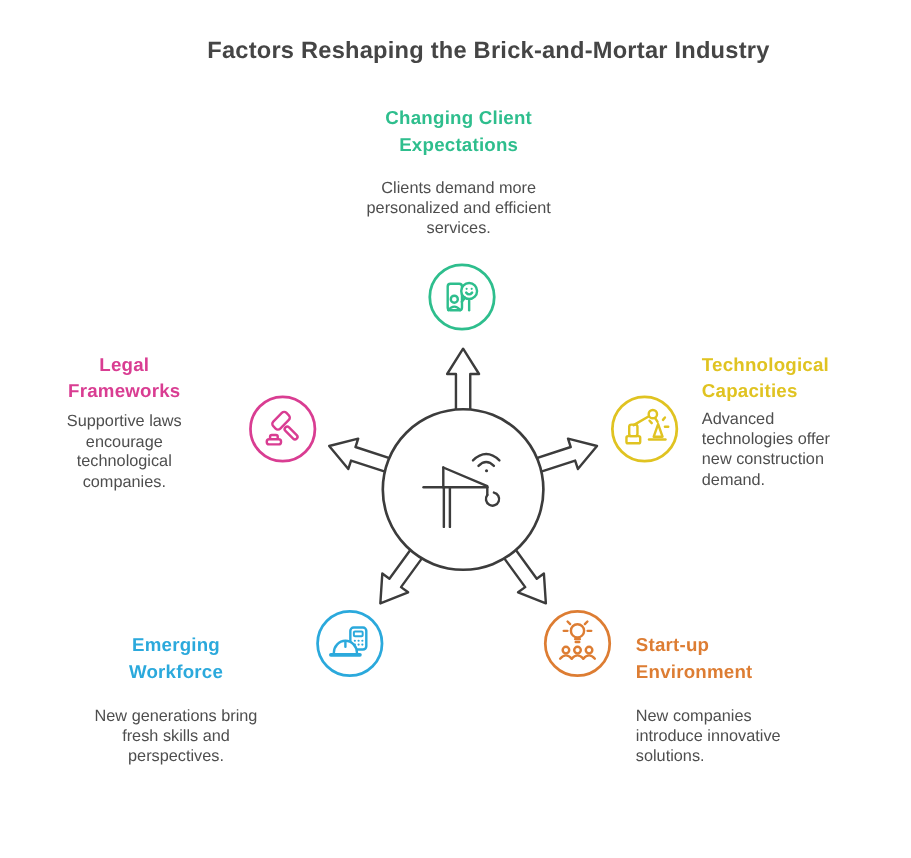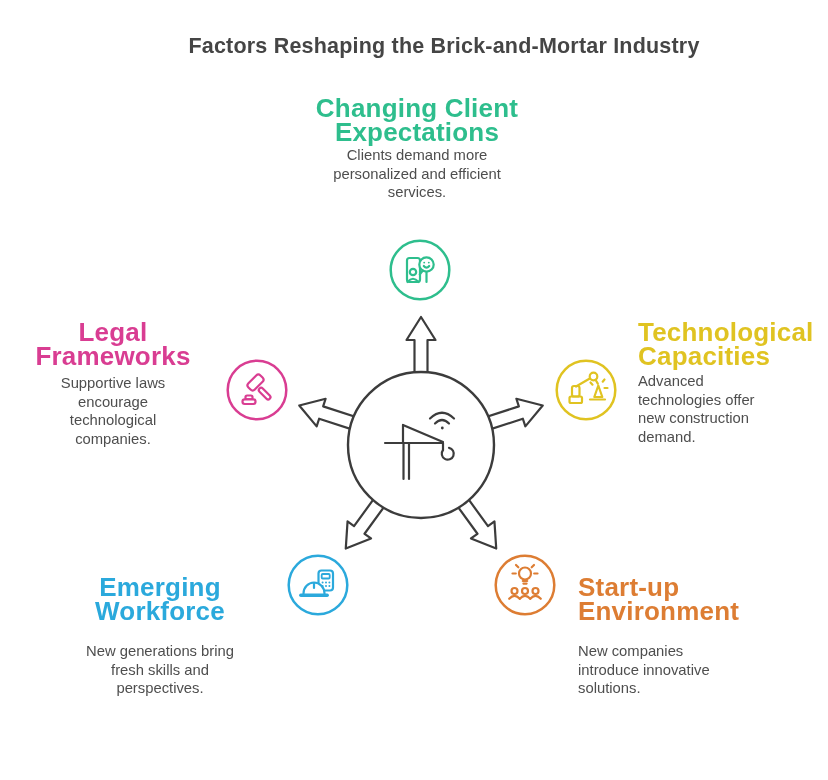--- a/index.html
+++ b/index.html
@@ -5,41 +5,41 @@
   html,body{margin:0;padding:0;background:#ffffff;}
   .canvas{
     position:relative;width:828px;height:780px;background:#ffffff;overflow:hidden;
     font-family:"Liberation Sans", sans-serif;
   }
   .title{
     position:absolute;left:60px;top:34px;width:768px;text-align:center;
     font-size:21.5px;font-weight:700;color:#454545;letter-spacing:.2px;
   }
   .group{position:absolute;}
-  .heading{font-size:26px;line-height:24px;font-weight:700;letter-spacing:.2px;white-space:nowrap;}
+  .heading{font-size:17px;line-height:24px;font-weight:700;letter-spacing:.2px;white-space:nowrap;}
   .desc{font-size:14.8px;line-height:18.6px;color:#4E4E4E;white-space:nowrap;}
   .ta-c{text-align:center;}
   .ta-r{text-align:center;}
   .ta-l{text-align:left;}
   .badge{position:absolute;width:64px;height:64px;}
   .hub{position:absolute;left:271px;top:295px;width:300px;height:300px;}
 </style>
 </head>
 <body>
 
 <div class="canvas">
 
   <div class="title">Factors Reshaping the Brick-and-Mortar Industry</div>
 
   <div class="group ta-c" style="left:280px;top:96px;width:274px;">
     <div class="heading" style="color: rgb(46, 190, 141);">
       <div>Changing Client</div>
       <div>Expectations</div>
     </div>
-    <div class="desc" style="margin-top:2px;">
+    <div class="desc" style="margin-top:18px;">
       <div>Clients demand more</div>
       <div>personalized and efficient</div>
       <div>services.</div>
     </div>
   </div>
 
   <div class="group ta-l" style="left:638px;top:320px;width:190px;">
     <div class="heading" style="color: rgb(224, 195, 33);">
       <div>Technological</div>
       <div>Capacities</div>

